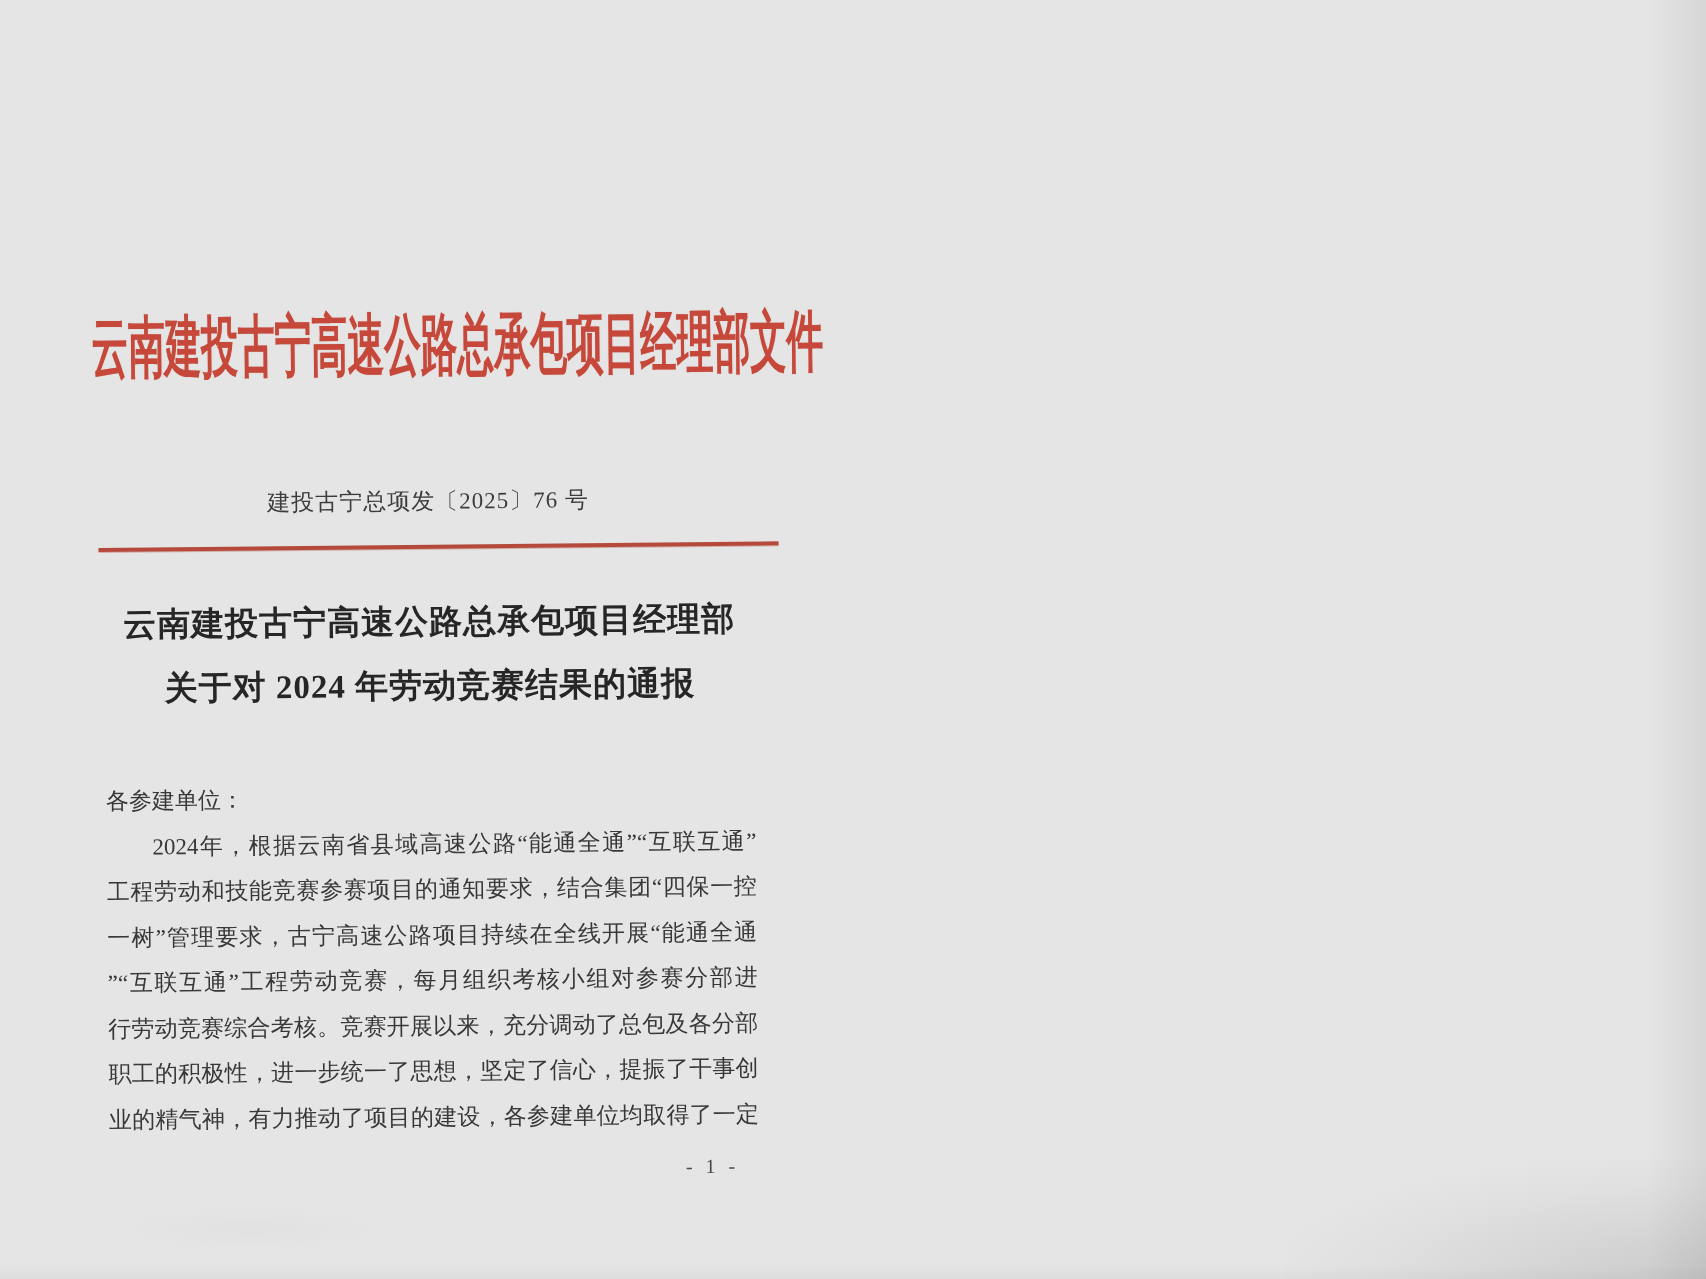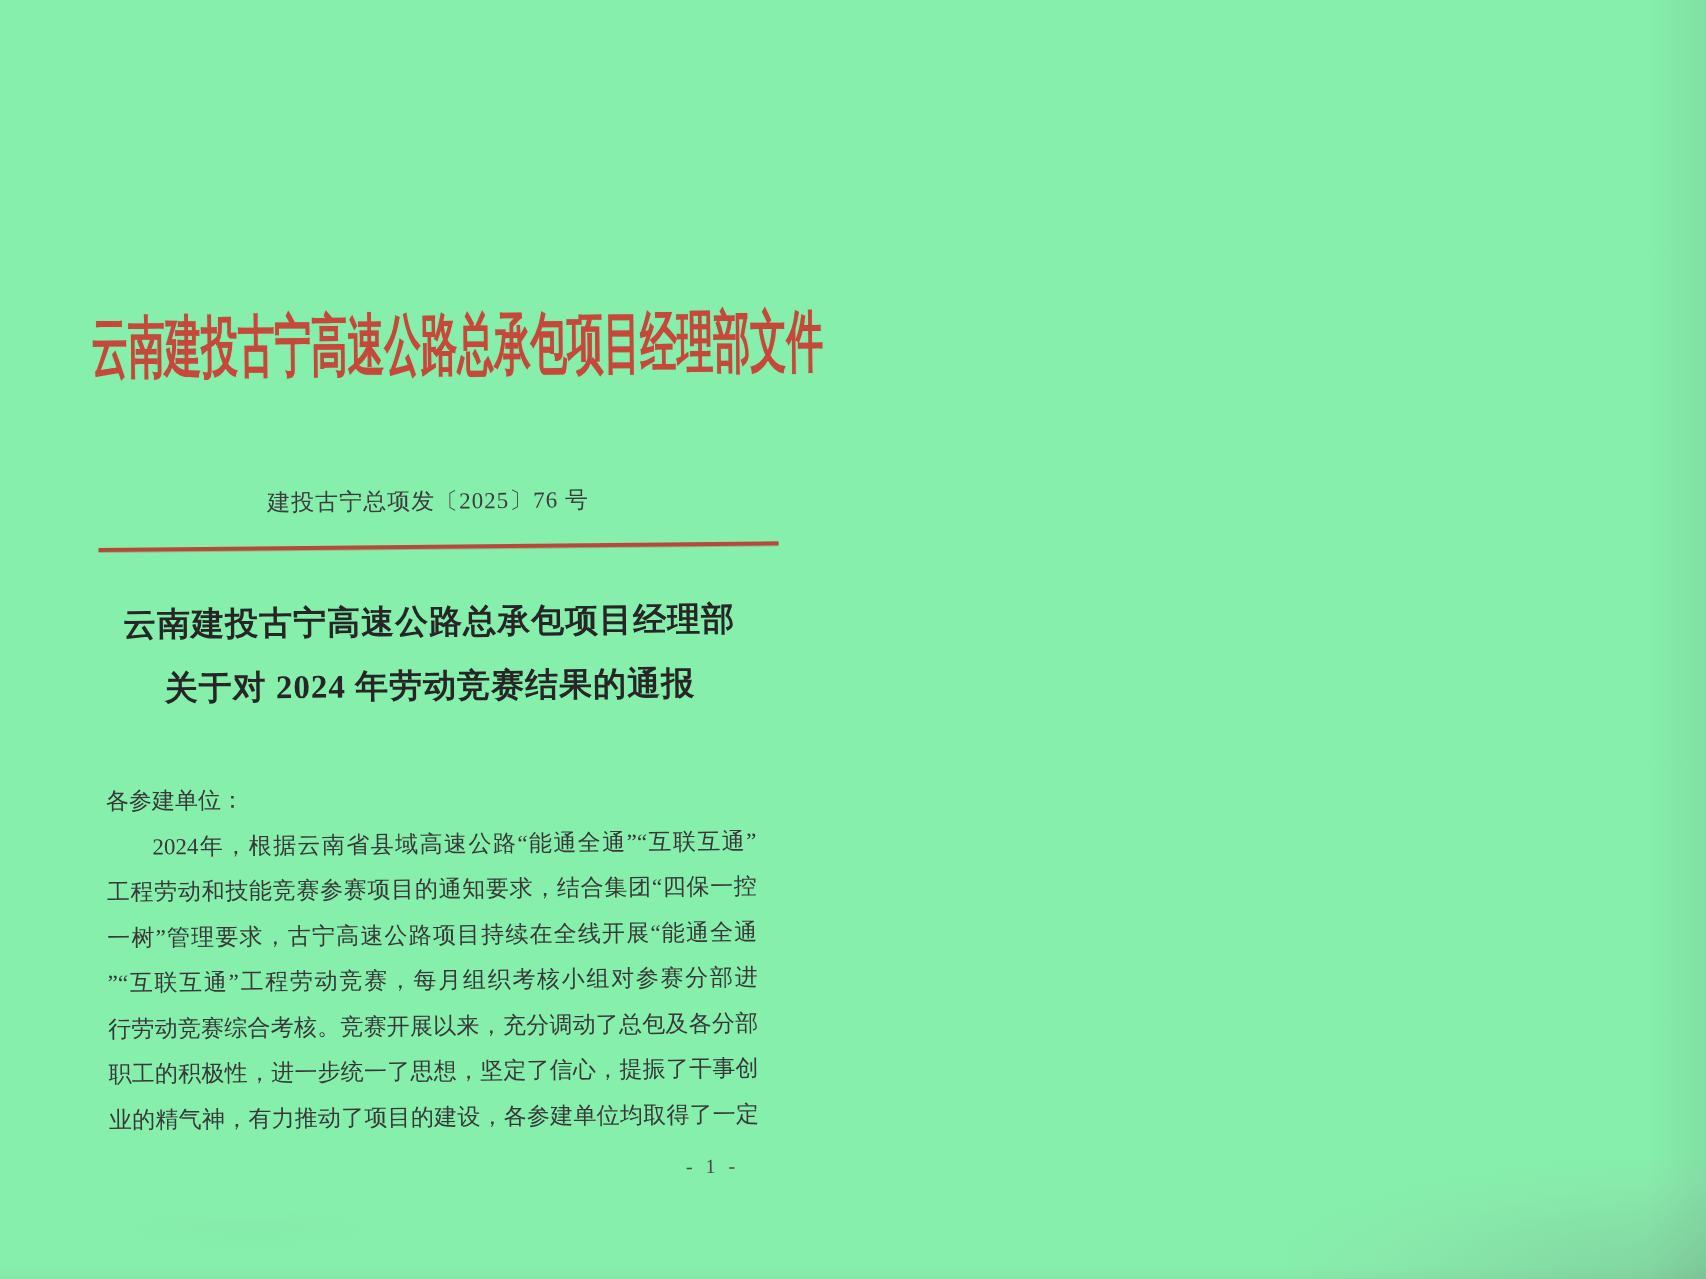--- a/index.html
+++ b/index.html
@@ -7,21 +7,21 @@
     --rule_red:#b5493c;
     --ink:#383838;
   }
   html,body{margin:0;padding:0;}
   body{
     width:1706px;height:1279px;overflow:hidden;
     background:#fefefe;
     font-family:"Liberation Serif","DejaVu Serif",serif;
     color:var(--ink);
   }
-  .canvas{position:relative;width:1706px;height:1279px;background:#86efac;}
+  .canvas{position:relative;width:1706px;height:1279px;background:#e5e5e5;}
 
   
   .page{position:absolute;top:0;height:1279px;}
   .page-left{left:0;width:820px;transform:rotate(-0.55deg);transform-origin:400px 700px;}
   .page-right{left:820px;width:886px;transform:rotate(-0.3deg);transform-origin:300px 600px;}
 
   
   .letterhead{
     position:absolute;left:95px;top:302px;
     white-space:nowrap;

